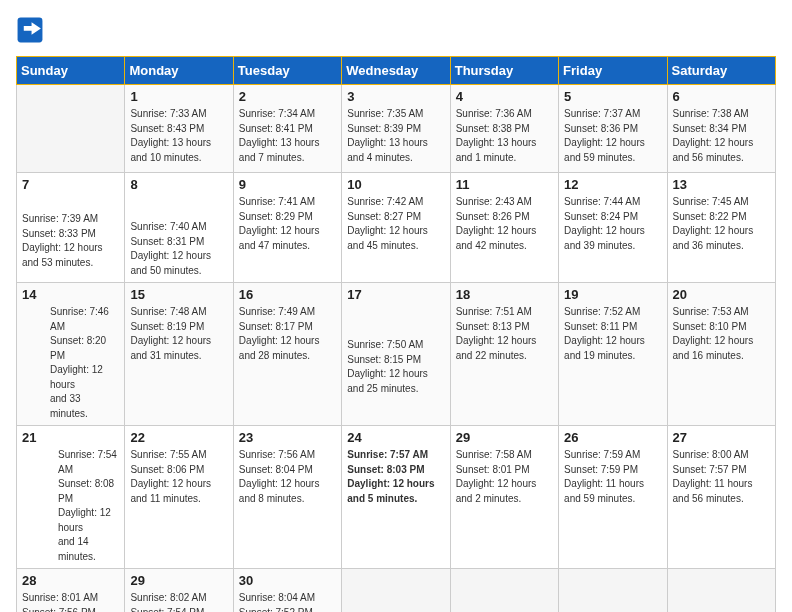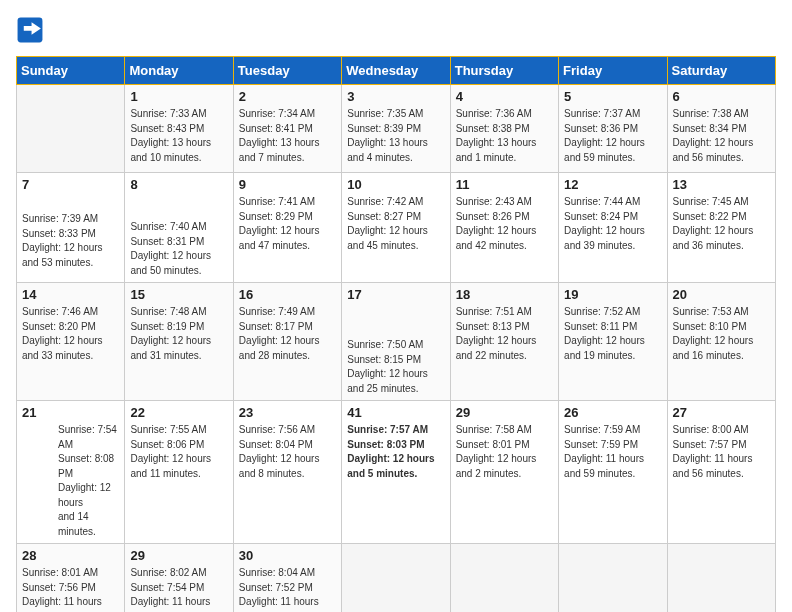--- a/index.html
+++ b/index.html
@@ -212,21 +212,21 @@
           <span class="day-number">13</span>
           <div class="cell-text" style="white-space: pre-line;">Sunrise: 7:45 AM
 Sunset: 8:22 PM
 Daylight: 12 hours
 and 36 minutes.</div>
         </td>
       </tr>
       <tr>
         <td>
           <span class="day-number">14</span>
-          <div class="cell-text" style="white-space: pre-line;">Sunrise: 7:46 AM
+          <div class="cell-text" style="white-space: pre-line; margin-left: 28px;">Sunrise: 7:46 AM
 Sunset: 8:20 PM
 Daylight: 12 hours
 and 33 minutes.</div>
         </td>
         <td>
           <span class="day-number">15</span>
           <div class="cell-text" style="white-space: pre-line;">Sunrise: 7:48 AM
 Sunset: 8:19 PM
 Daylight: 12 hours
 and 31 minutes.</div>
@@ -283,21 +283,21 @@
 and 11 minutes.</div>
         </td>
         <td>
           <span class="day-number">23</span>
           <div class="cell-text" style="white-space: pre-line;">Sunrise: 7:56 AM
 Sunset: 8:04 PM
 Daylight: 12 hours
 and 8 minutes.</div>
         </td>
         <td>
-          <span class="day-number">41</span>
+          <span class="day-number">24</span>
           <div class="cell-text" style="white-space: pre-line; font-weight: bold;">Sunrise: 7:57 AM
 Sunset: 8:03 PM
 Daylight: 12 hours
 and 5 minutes.</div>
         </td>
         <td>
           <span class="day-number">29</span>
           <div class="cell-text" style="white-space: pre-line;">Sunrise: 7:58 AM
 Sunset: 8:01 PM
 Daylight: 12 hours

